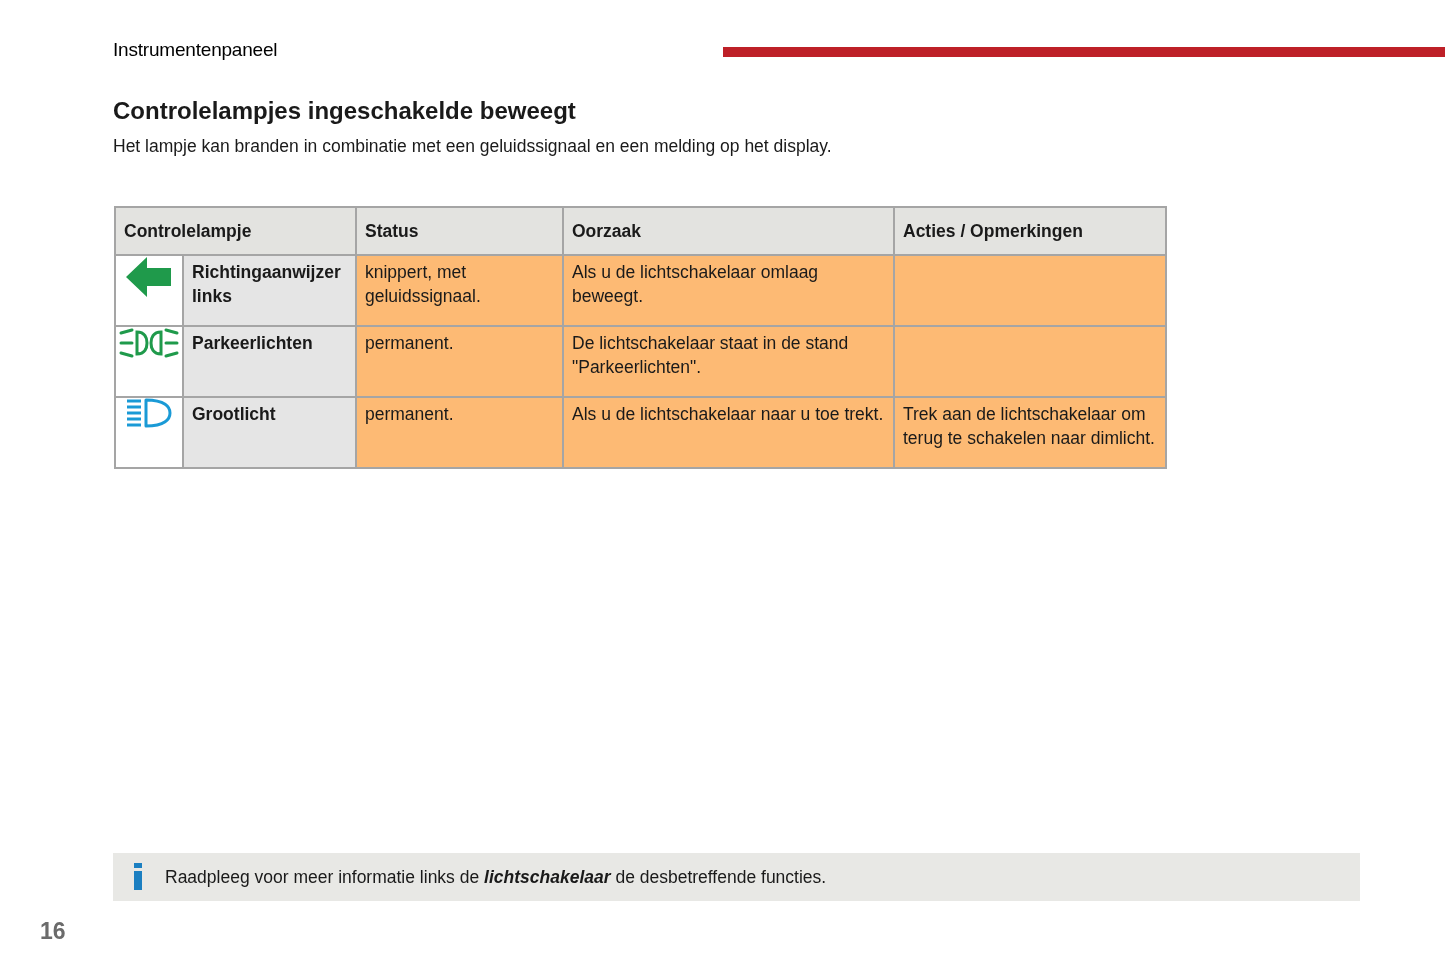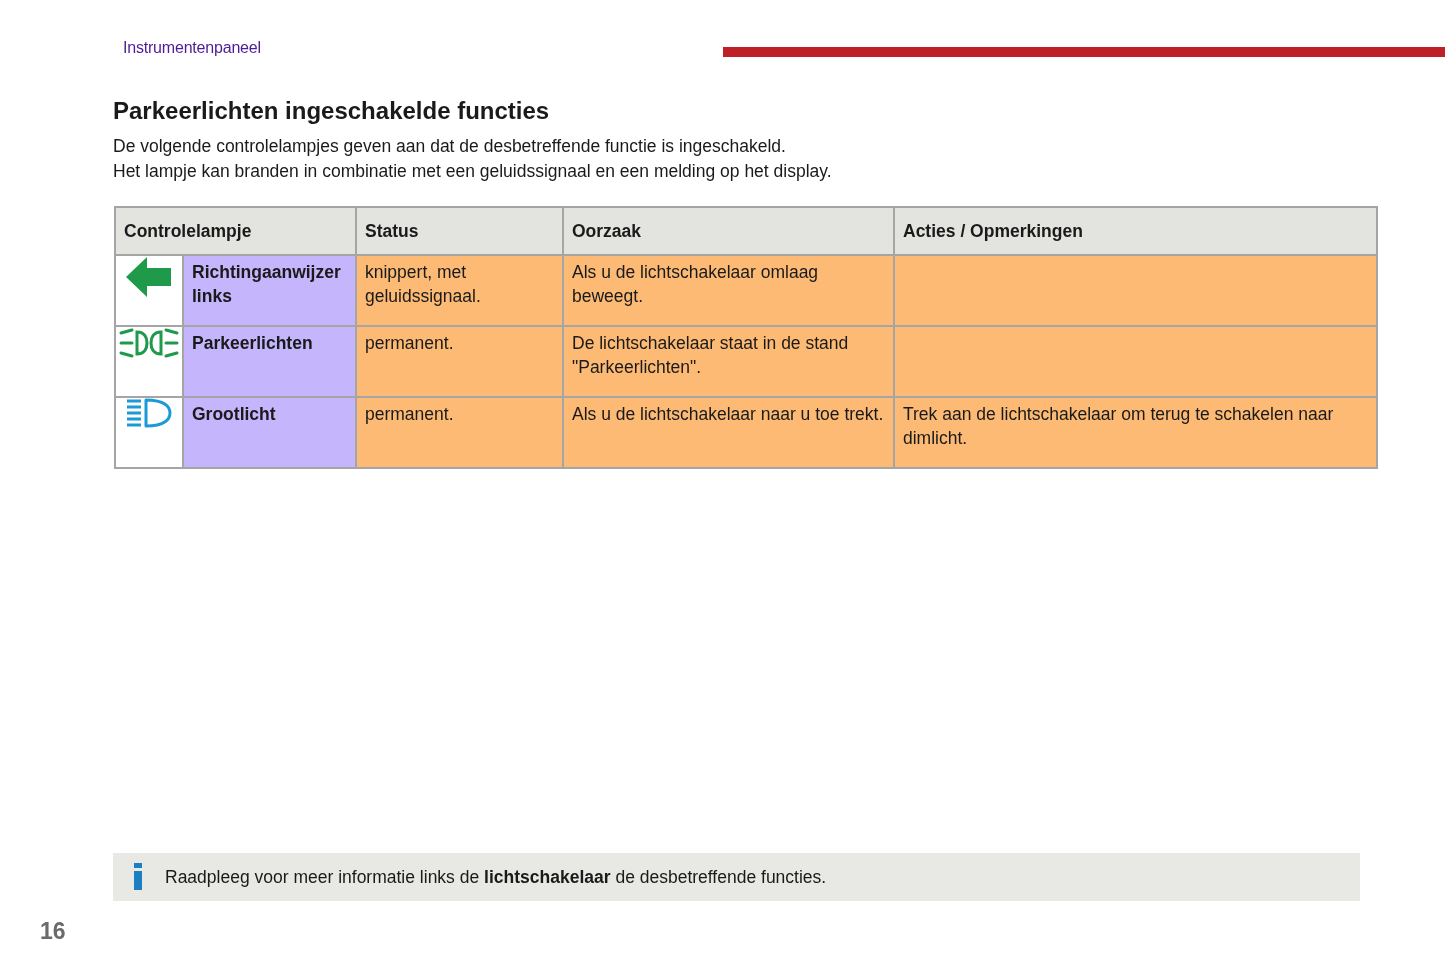--- a/index.html
+++ b/index.html
@@ -10,24 +10,24 @@
     body {
       width: 1445px;
       height: 963px;
       position: relative;
       overflow: hidden;
       font-family: "Liberation Sans", sans-serif;
       color: #1a1a1a;
     }
     .section-header {
       position: absolute;
-      left: 123px;
+      left: 113px;
       top: 39px;
-      font-size: 16px;
-      color: #4c1d95;
+      font-size: 19px;
+      color: #000000;
       letter-spacing: -0.2px;
     }
     .red-bar {
       position: absolute;
       left: 723px;
       top: 47px;
       width: 722px;
       height: 10px;
       background: #be2028;
     }
@@ -47,21 +47,21 @@
       font-size: 17.5px;
       line-height: 24.5px;
       color: #1a1a1a;
     }
     .intro p { margin: 0; }
 
     table.lamps {
       position: absolute;
       left: 114px;
       top: 206px;
-      width: 1264px;
+      width: 1053px;
       border-collapse: collapse;
       font-size: 17.5px;
       line-height: 24px;
     }
     table.lamps th, table.lamps td {
       border: 2px solid #a5a5a5;
       vertical-align: top;
       text-align: left;
       padding: 0;
     }
@@ -76,21 +76,21 @@
       height: 65px;
     }
     td.icon-cell {
       width: 66px;
       background: #ffffff;
       vertical-align: middle;
       text-align: center;
     }
     td.name-cell {
       width: 155px;
-      background: #c4b5fd;
+      background: #e5e5e5;
       font-weight: bold;
       padding: 4px 8px 0 8px !important;
     }
     td.text-cell {
       padding: 4px 8px 0 8px !important;
       background: #fdba74;
     }
     .col-status { width: 189px; }
     .col-cause { width: 313px; }
 
@@ -126,41 +126,40 @@
       left: 1px;
       top: 8px;
       width: 8px;
       height: 19px;
       background: #1b7fc1;
     }
     .note-text {
       font-size: 17.5px;
       color: #1a1a1a;
     }
-    .note-text b { font-weight: bold; }
+    .note-text b { font-weight: bold; font-style: italic; }
 
     .page-number {
       position: absolute;
       left: 40px;
       top: 918px;
       font-size: 23px;
       font-weight: bold;
       color: #6b6b6b;
     }
   </style>
 </head>
 <body>
 
 <div class="section-header">Instrumentenpaneel</div>
 <div class="red-bar"></div>
 
-<h1 class="title">Parkeerlichten ingeschakelde functies</h1>
+<h1 class="title">Controlelampjes ingeschakelde beweegt</h1>
 
 <div class="intro">
-  <p>De volgende controlelampjes geven aan dat de desbetreffende functie is ingeschakeld.</p>
   <p>Het lampje kan branden in combinatie met een geluidssignaal en een melding op het display.</p>
 </div>
 
 <table class="lamps">
   <thead>
     <tr>
       <th colspan="2">Controlelampje</th>
       <th class="col-status">Status</th>
       <th class="col-cause">Oorzaak</th>
       <th>Acties / Opmerkingen</th>

